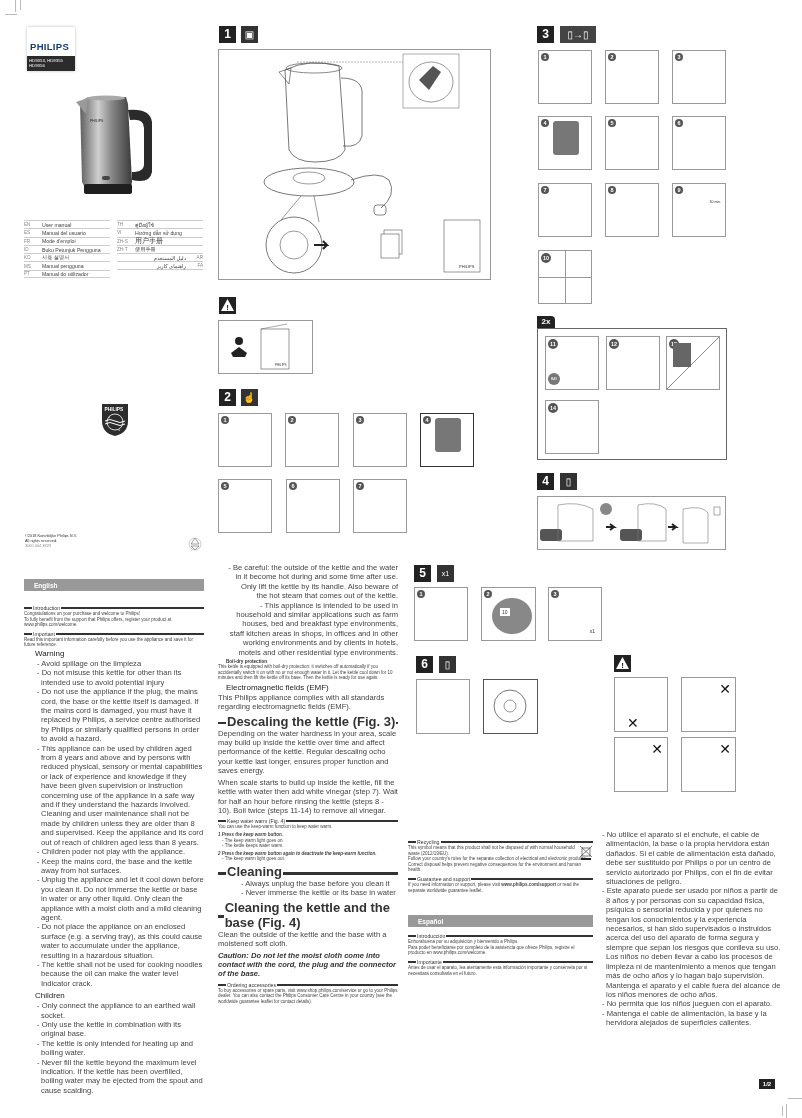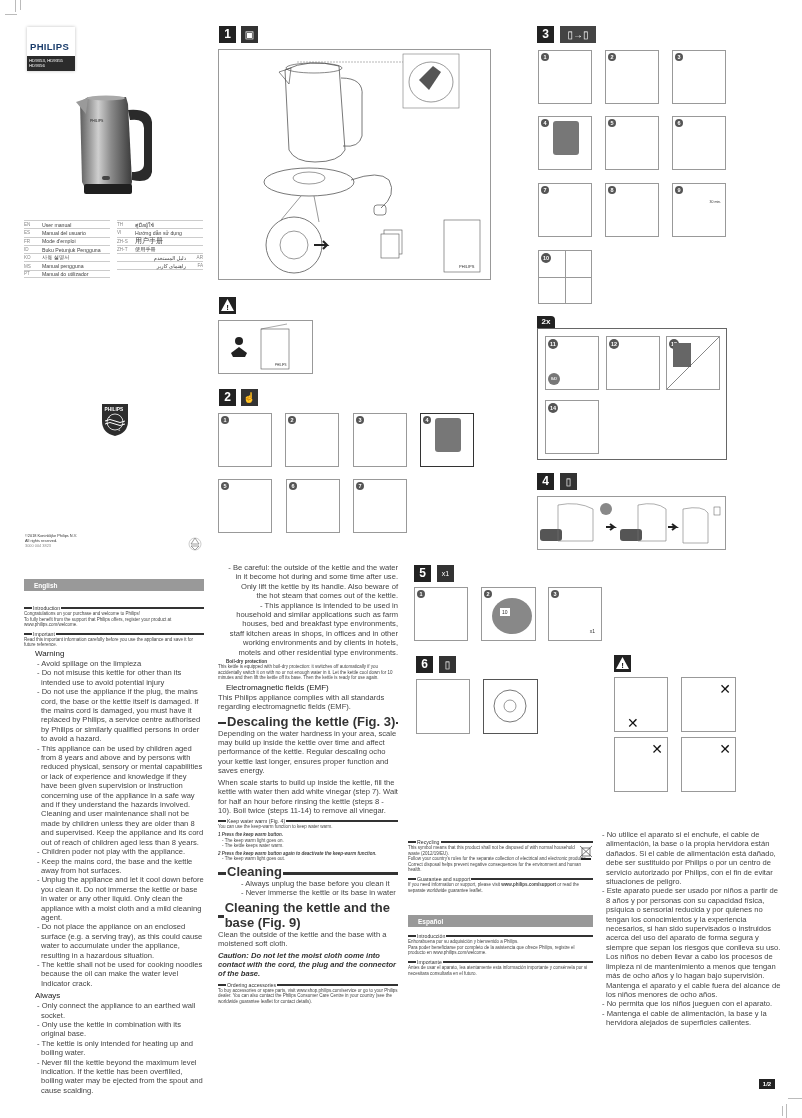--- a/index.html
+++ b/index.html
@@ -377,21 +377,21 @@
     <div class="big-h" style="margin-top:1px;">Warning</div>
     <div class="big bul">- Avoid spillage on the limpieza</div>
     <div class="big bul">- Do not misuse this kettle for other than its intended use to avoid potential injury</div>
     <div class="big bul">- Do not use the appliance if the plug, the mains cord, the base or the kettle itself is damaged. If the mains cord is damaged, you must have it replaced by Philips, a service centre authorised by Philips or similarly qualified persons in order to avoid a hazard.</div>
     <div class="big bul">- This appliance can be used by children aged from 8 years and above and by persons with reduced physical, sensory or mental capabilities or lack of experience and knowledge if they have been given supervision or instruction concerning use of the appliance in a safe way and if they understand the hazards involved. Cleaning and user maintenance shall not be made by children unless they are older than 8 and supervised. Keep the appliance and its cord out of reach of children aged less than 8 years.</div>
     <div class="big bul">- Children poder not play with the appliance.</div>
     <div class="big bul">- Keep the mains cord, the base and the kettle away from hot surfaces.</div>
     <div class="big bul">- Unplug the appliance and let it cool down before you clean it. Do not immerse the kettle or base in water or any other liquid. Only clean the appliance with a moist cloth and a mild cleaning agent.</div>
     <div class="big bul">- Do not place the appliance on an enclosed surface (e.g. a serving tray), as this could cause water to accumulate under the appliance, resulting in a hazardous situation.</div>
     <div class="big bul">- The kettle shall not be used for cooking noodles because the oil can make the water level Indicator crack.</div>
-    <div class="big-h" style="margin-top:3px;">Always</div>
+    <div class="big-h" style="margin-top:3px;">Children</div>
     <div class="big bul">- Only connect the appliance to an earthed wall socket.</div>
     <div class="big bul">- Only use the kettle in combination with its original base.</div>
     <div class="big bul">- The kettle is only intended for heating up and boiling water.</div>
     <div class="big bul">- Never fill the kettle beyond the maximum level indication. If the kettle has been overfilled, boiling water may be ejected from the spout and cause scalding.</div>
   </div>
 </div>
 
 <div class="abs" style="left:218px;top:563px;width:180px;">
   <div class="ind" style="padding-left:5px;text-align:right;">
     <div class="big bul">- Be careful: the outside of the kettle and the water in it become hot during and some time after use. Only lift the kettle by its handle. Also beware of the hot steam that comes out of the kettle.</div>
@@ -416,21 +416,21 @@
   <div class="small" style="font-style:italic;font-weight:bold;margin-top:2px;">2 Press the keep warm button again to deactivate the keep-warm function.</div>
   <div class="small" style="padding-left:4px;">- The keep warm light goes out.</div>
   <div class="big-sec">
       <span>Cleaning</span>
     </div>
   <div class="ind" style="padding-left:5px;margin-left:16px;">
     <div class="big bul">- Always unplug the base before you clean it</div>
     <div class="big bul">- Never immerse the kettle or its base in water</div>
   </div>
   <div class="big-sec">
-      <span>Cleaning the kettle and the base (Fig. 9)</span>
+      <span>Cleaning the kettle and the base (Fig. 4)</span>
     </div>
   <div class="big">Clean the outside of the kettle and the base with a moistened soft cloth.</div>
   <div class="ital" style="margin-top:2px;">Caution: Do not let the moist cloth come into contact with the cord, the plug and the connector of the base.</div>
   <div class="sec-h">
       <span>Ordering accessories</span>
     </div>
   <div class="small">To buy accessories or spare parts, visit www.shop.philips.com/service or go to your Philips dealer. You can also contact the Philips Consumer Care Centre in your country (see the worldwide guarantee leaflet for contact details).</div>
 </div>
 
 <div class="abs" style="left:408px;top:836px;width:185px;">

